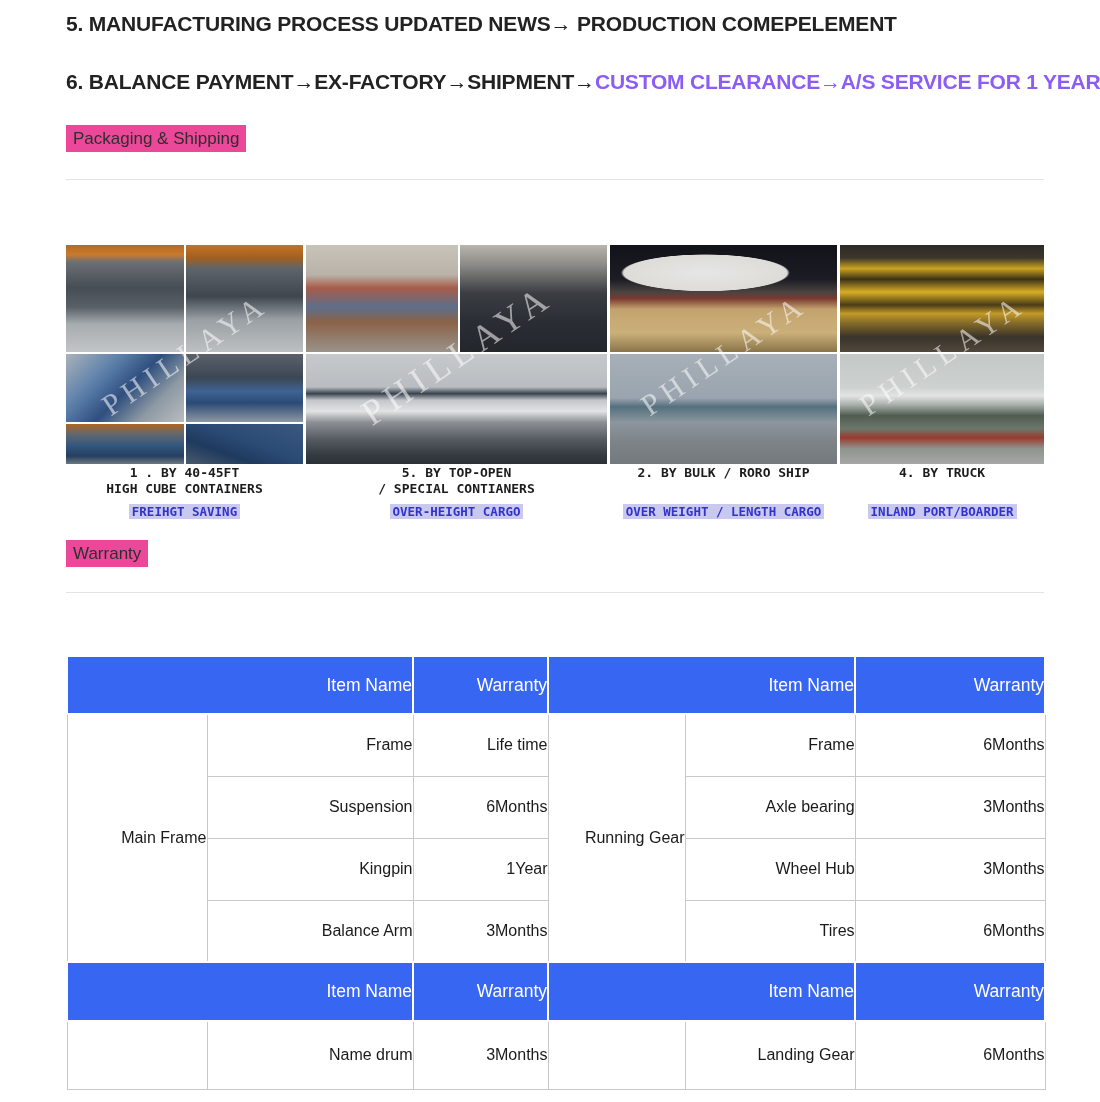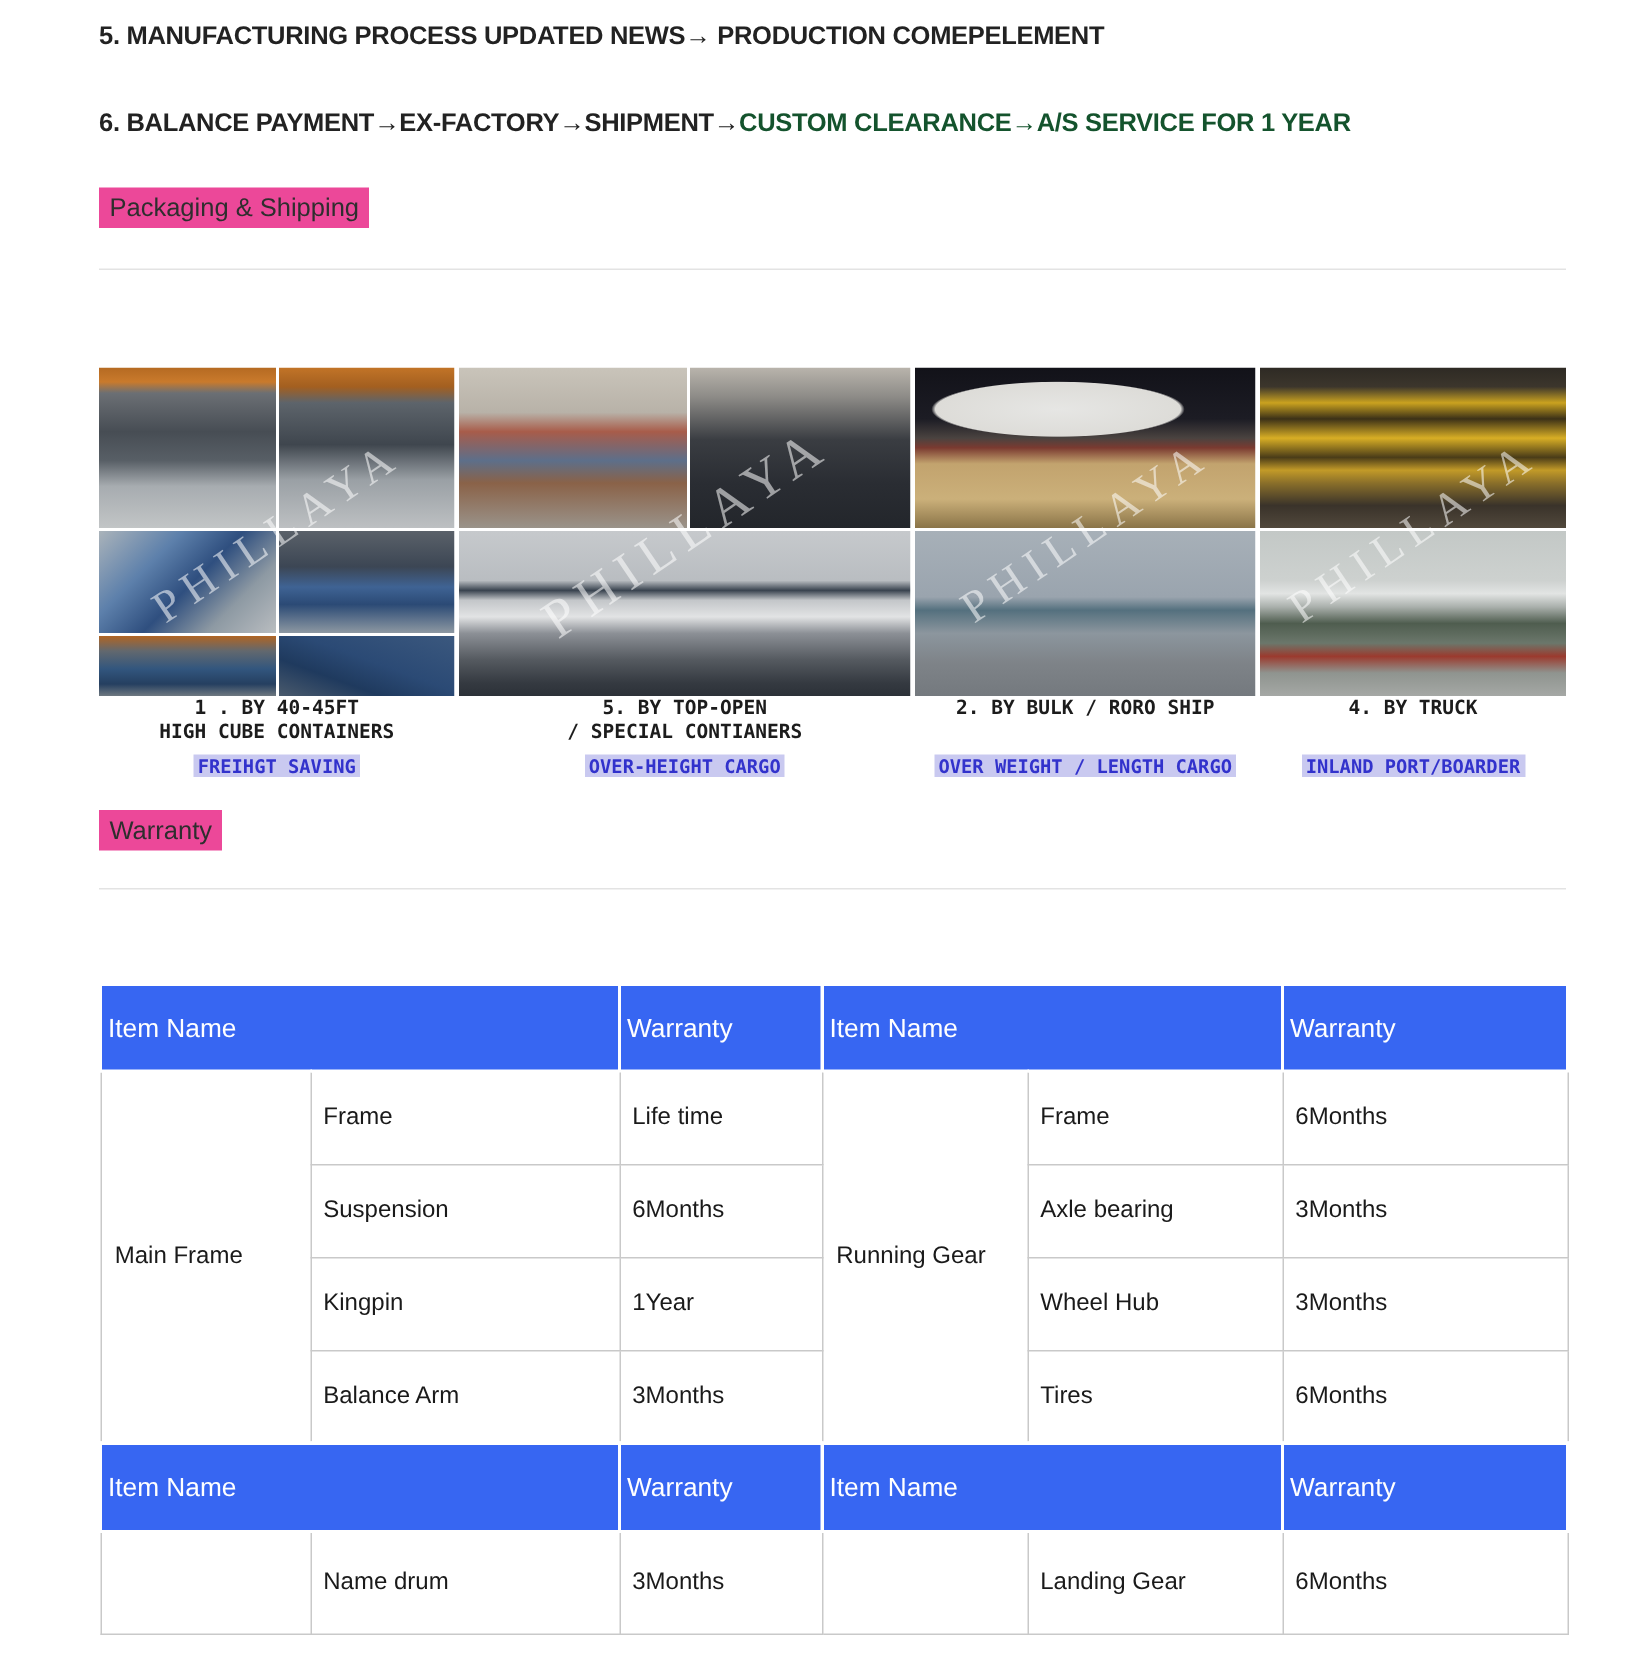--- a/index.html
+++ b/index.html
@@ -6,28 +6,28 @@
   .page{
     position:relative;
     width:1100px;height:1102px;
     box-sizing:border-box;
     padding:14px 56px 0 66px;
     background:#ffffff;
     font-family:"Liberation Sans",sans-serif;
     overflow:hidden;
   }
   .heading{
-    font-size:17px;
+    font-size:21px;
     font-weight:700;
     letter-spacing:-0.2px;
     color:#222222;
     line-height:20px;
     white-space:nowrap;
   }
-  .heading .red{color:#14532d;}
+  .heading .red{color:#8b5cf6;}
   .heading-6{margin-top:38px;}
   .section-label{
     display:inline-block;
     margin-top:33px;
     background:#ec4899;
     color:#2e2e2e;
     font-size:17px;
     line-height:21px;
     padding:3px 7px;
   }
@@ -109,20 +109,21 @@
   }
   .warranty-label{margin-top:20px;}
   
   .wtable{
     margin-top:62px;
     border-collapse:collapse;
     table-layout:fixed;
     width:978px;
     font-size:16px;
     color:#1a1a1a;
+    text-align:right;
   }
   .wtable td{
     border:1px solid #c9c9c9;
     padding:0 0 0 8px;
     vertical-align:middle;
     background:#ffffff;
     overflow:hidden;
   }
   .wtable tr.thead td{
     background:#3766F2;

